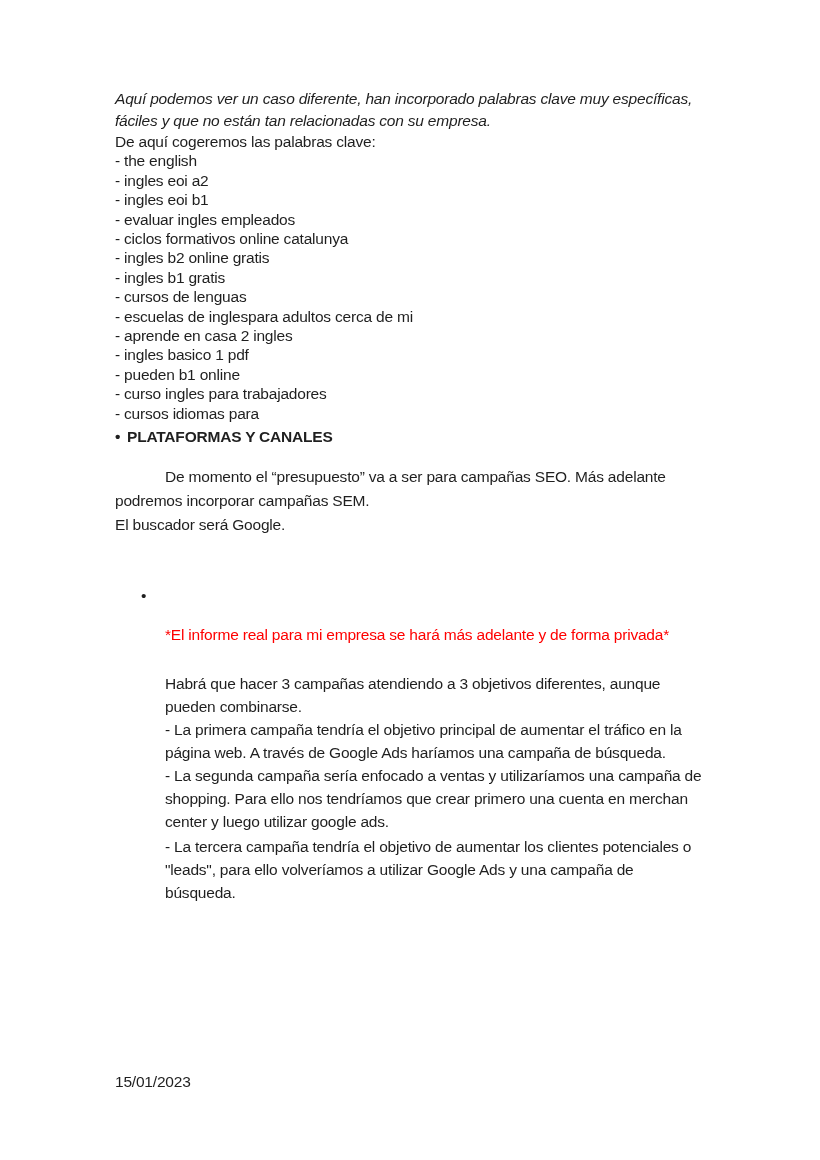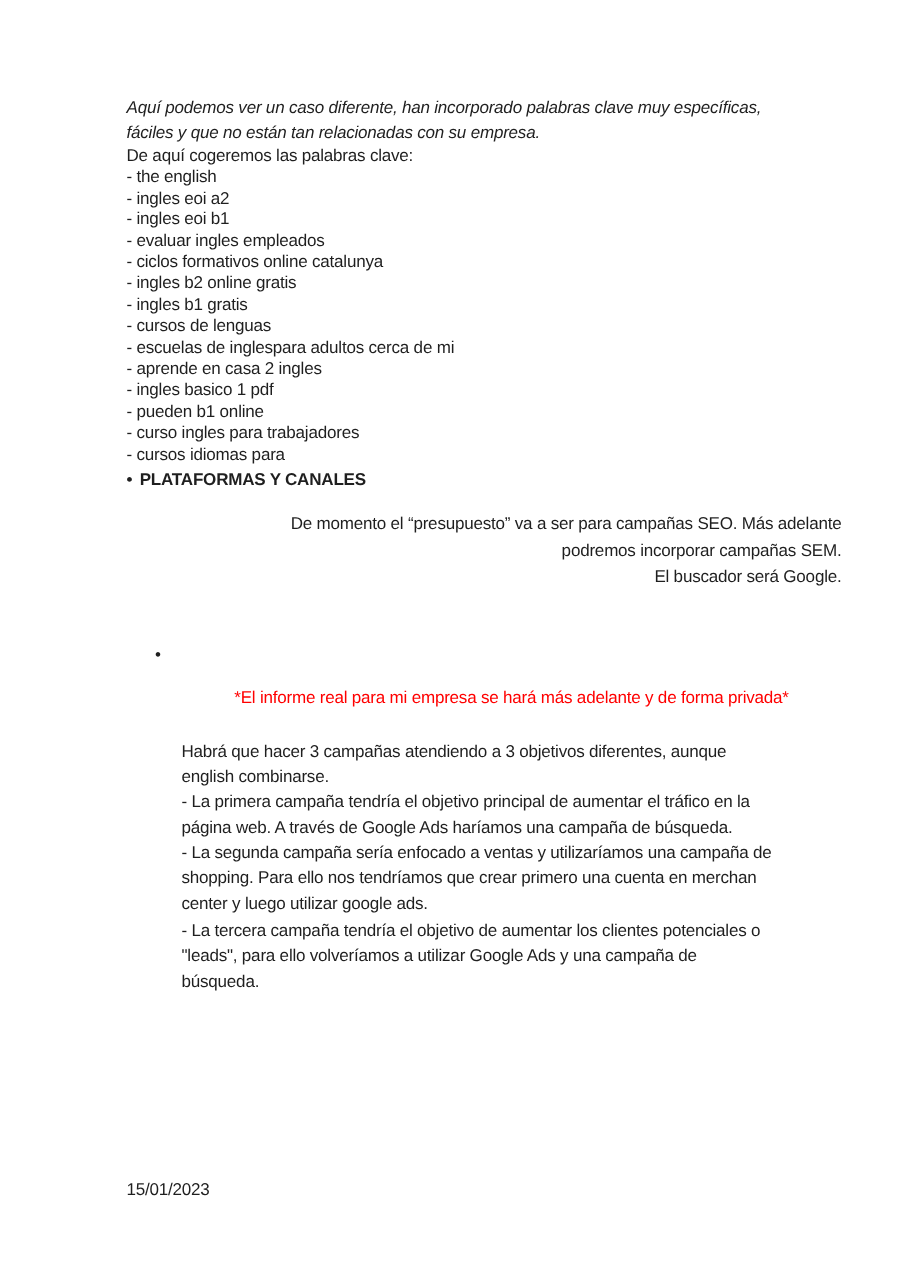--- a/index.html
+++ b/index.html
@@ -40,21 +40,20 @@
   }
   .section-header .bullet {
     display: inline-block;
     width: 12px;
   }
   .platforms-para {
     margin-top: 18px;
   }
   .platforms-para > div {
     line-height: 24px;
-    text-align: right;
   }
   .platforms-para > div:first-child {
     text-indent: 50px;
   }
   .sem-header {
     margin-top: 49px;
     display: flex;
     font-weight: bold;
     line-height: 20px;
   }
@@ -64,21 +63,20 @@
     flex: 0 0 24px;
     font-weight: normal;
   }
   .sem-indent {
     margin-left: 50px;
   }
   .red-note {
     margin-top: 18px;
     line-height: 22px;
     color: #ff0000;
-    text-align: center;
   }
   .sem-para1 {
     margin-top: 26px;
   }
   .sem-para1 > div {
     line-height: 23px;
   }
   .sem-para2 {
     margin-top: 2px;
   }
@@ -133,21 +131,21 @@
     </div>
 
   <div class="sem-header">
     <span class="sem-bullet">•</span>
   </div>
 
   <div class="red-note sem-indent">*El informe real para mi empresa se hará más adelante y de forma privada*</div>
 
   <div class="sem-para1 sem-indent">
       <div>Habrá que hacer 3 campañas atendiendo a 3 objetivos diferentes, aunque</div>
-      <div>english combinarse.</div>
+      <div>pueden combinarse.</div>
       <div>- La primera campaña tendría el objetivo principal de aumentar el tráfico en la</div>
       <div>página web. A través de Google Ads haríamos una campaña de búsqueda.</div>
       <div>- La segunda campaña sería enfocado a ventas y utilizaríamos una campaña de</div>
       <div>shopping. Para ello nos tendríamos que crear primero una cuenta en merchan</div>
       <div>center y luego utilizar google ads.</div>
     </div>
 
   <div class="sem-para2 sem-indent">
       <div>- La tercera campaña tendría el objetivo de aumentar los clientes potenciales o</div>
       <div>"leads", para ello volveríamos a utilizar Google Ads y una campaña de</div>

